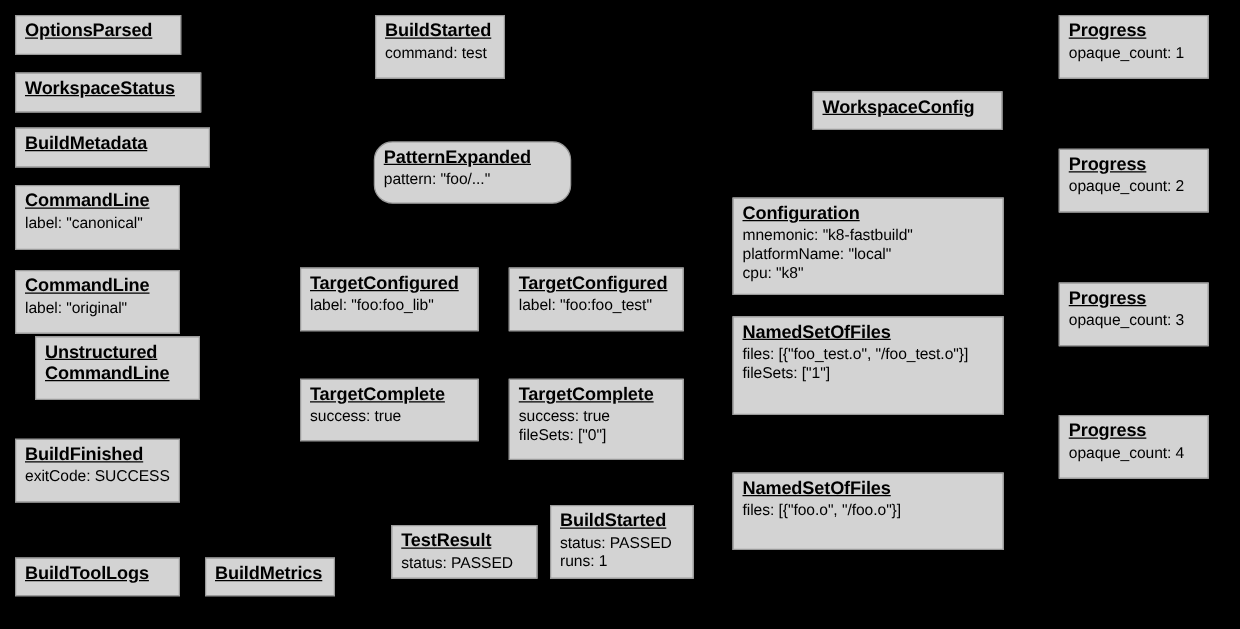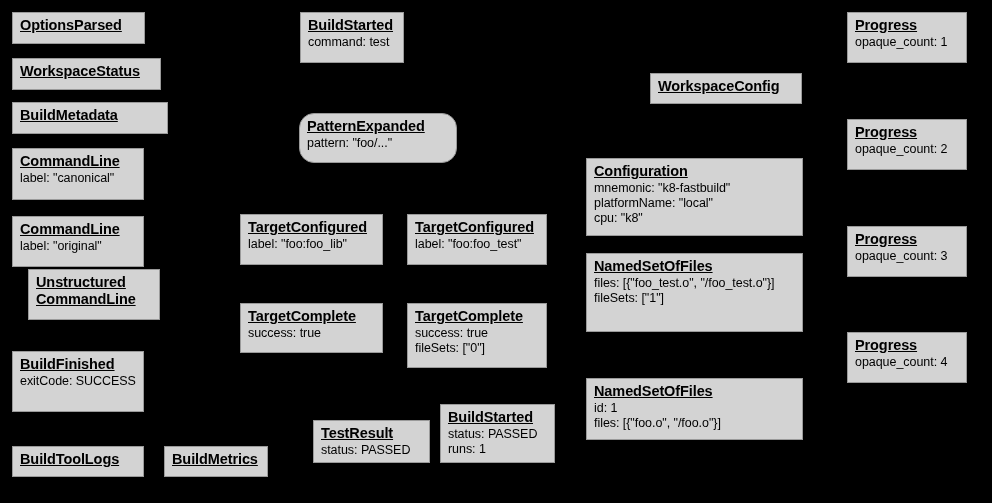--- a/index.html
+++ b/index.html
@@ -72,21 +72,21 @@
     <div class="event-node" style="left: 12px; top: 216px; width: 132px; height: 51px; background: rgb(211, 211, 211); border-color: rgb(154, 154, 154); color: rgb(0, 0, 0);">
       <div class="node-title">CommandLine</div>
       <div class="node-fields">
         <div class="node-field">label: "original"</div>
       </div>
     </div>
     <div class="event-node" style="left: 12px; top: 269px; width: 132px; height: 51px; background: rgb(211, 211, 211); border-color: rgb(154, 154, 154); color: rgb(0, 0, 0); margin-left: 16px;">
       <div class="node-title">Unstructured
 CommandLine</div>
     </div>
-    <div class="event-node" style="left: 12px; top: 351px; width: 132px; height: 61px; background: rgb(211, 211, 211); border-color: rgb(154, 154, 154); color: rgb(0, 0, 0);">
+    <div class="event-node" style="left: 12px; top: 351px; width: 132px; height: 51px; background: rgb(211, 211, 211); border-color: rgb(154, 154, 154); color: rgb(0, 0, 0);">
       <div class="node-title">BuildFinished</div>
       <div class="node-fields">
         <div class="node-field">exitCode: SUCCESS</div>
       </div>
     </div>
     <div class="event-node" style="left: 12px; top: 446px; width: 132px; height: 31px; background: rgb(211, 211, 211); border-color: rgb(154, 154, 154); color: rgb(0, 0, 0);">
       <div class="node-title">BuildToolLogs</div>
     </div>
     <div class="event-node" style="left: 164px; top: 446px; width: 104px; height: 31px; background: rgb(211, 211, 211); border-color: rgb(154, 154, 154); color: rgb(0, 0, 0);">
       <div class="node-title">BuildMetrics</div>
@@ -155,21 +155,20 @@
     <div class="event-node" style="left: 586px; top: 253px; width: 217px; height: 79px; background: rgb(211, 211, 211); border-color: rgb(154, 154, 154); color: rgb(0, 0, 0);">
       <div class="node-title">NamedSetOfFiles</div>
       <div class="node-fields">
         <div class="node-field">files: [{"foo_test.o", "/foo_test.o"}]</div>
         <div class="node-field">fileSets: ["1"]</div>
       </div>
     </div>
     <div class="event-node" style="left: 586px; top: 378px; width: 217px; height: 62px; background: rgb(211, 211, 211); border-color: rgb(154, 154, 154); color: rgb(0, 0, 0);">
       <div class="node-title">NamedSetOfFiles</div>
       <div class="node-fields">
-        <div class="node-field">id: 1</div>
         <div class="node-field">files: [{"foo.o", "/foo.o"}]</div>
       </div>
     </div>
     <div class="event-node" style="left: 847px; top: 12px; width: 120px; height: 51px; background: rgb(211, 211, 211); border-color: rgb(154, 154, 154); color: rgb(0, 0, 0);">
       <div class="node-title">Progress</div>
       <div class="node-fields">
         <div class="node-field">opaque_count: 1</div>
       </div>
     </div>
     <div class="event-node" style="left: 847px; top: 119px; width: 120px; height: 51px; background: rgb(211, 211, 211); border-color: rgb(154, 154, 154); color: rgb(0, 0, 0);">

